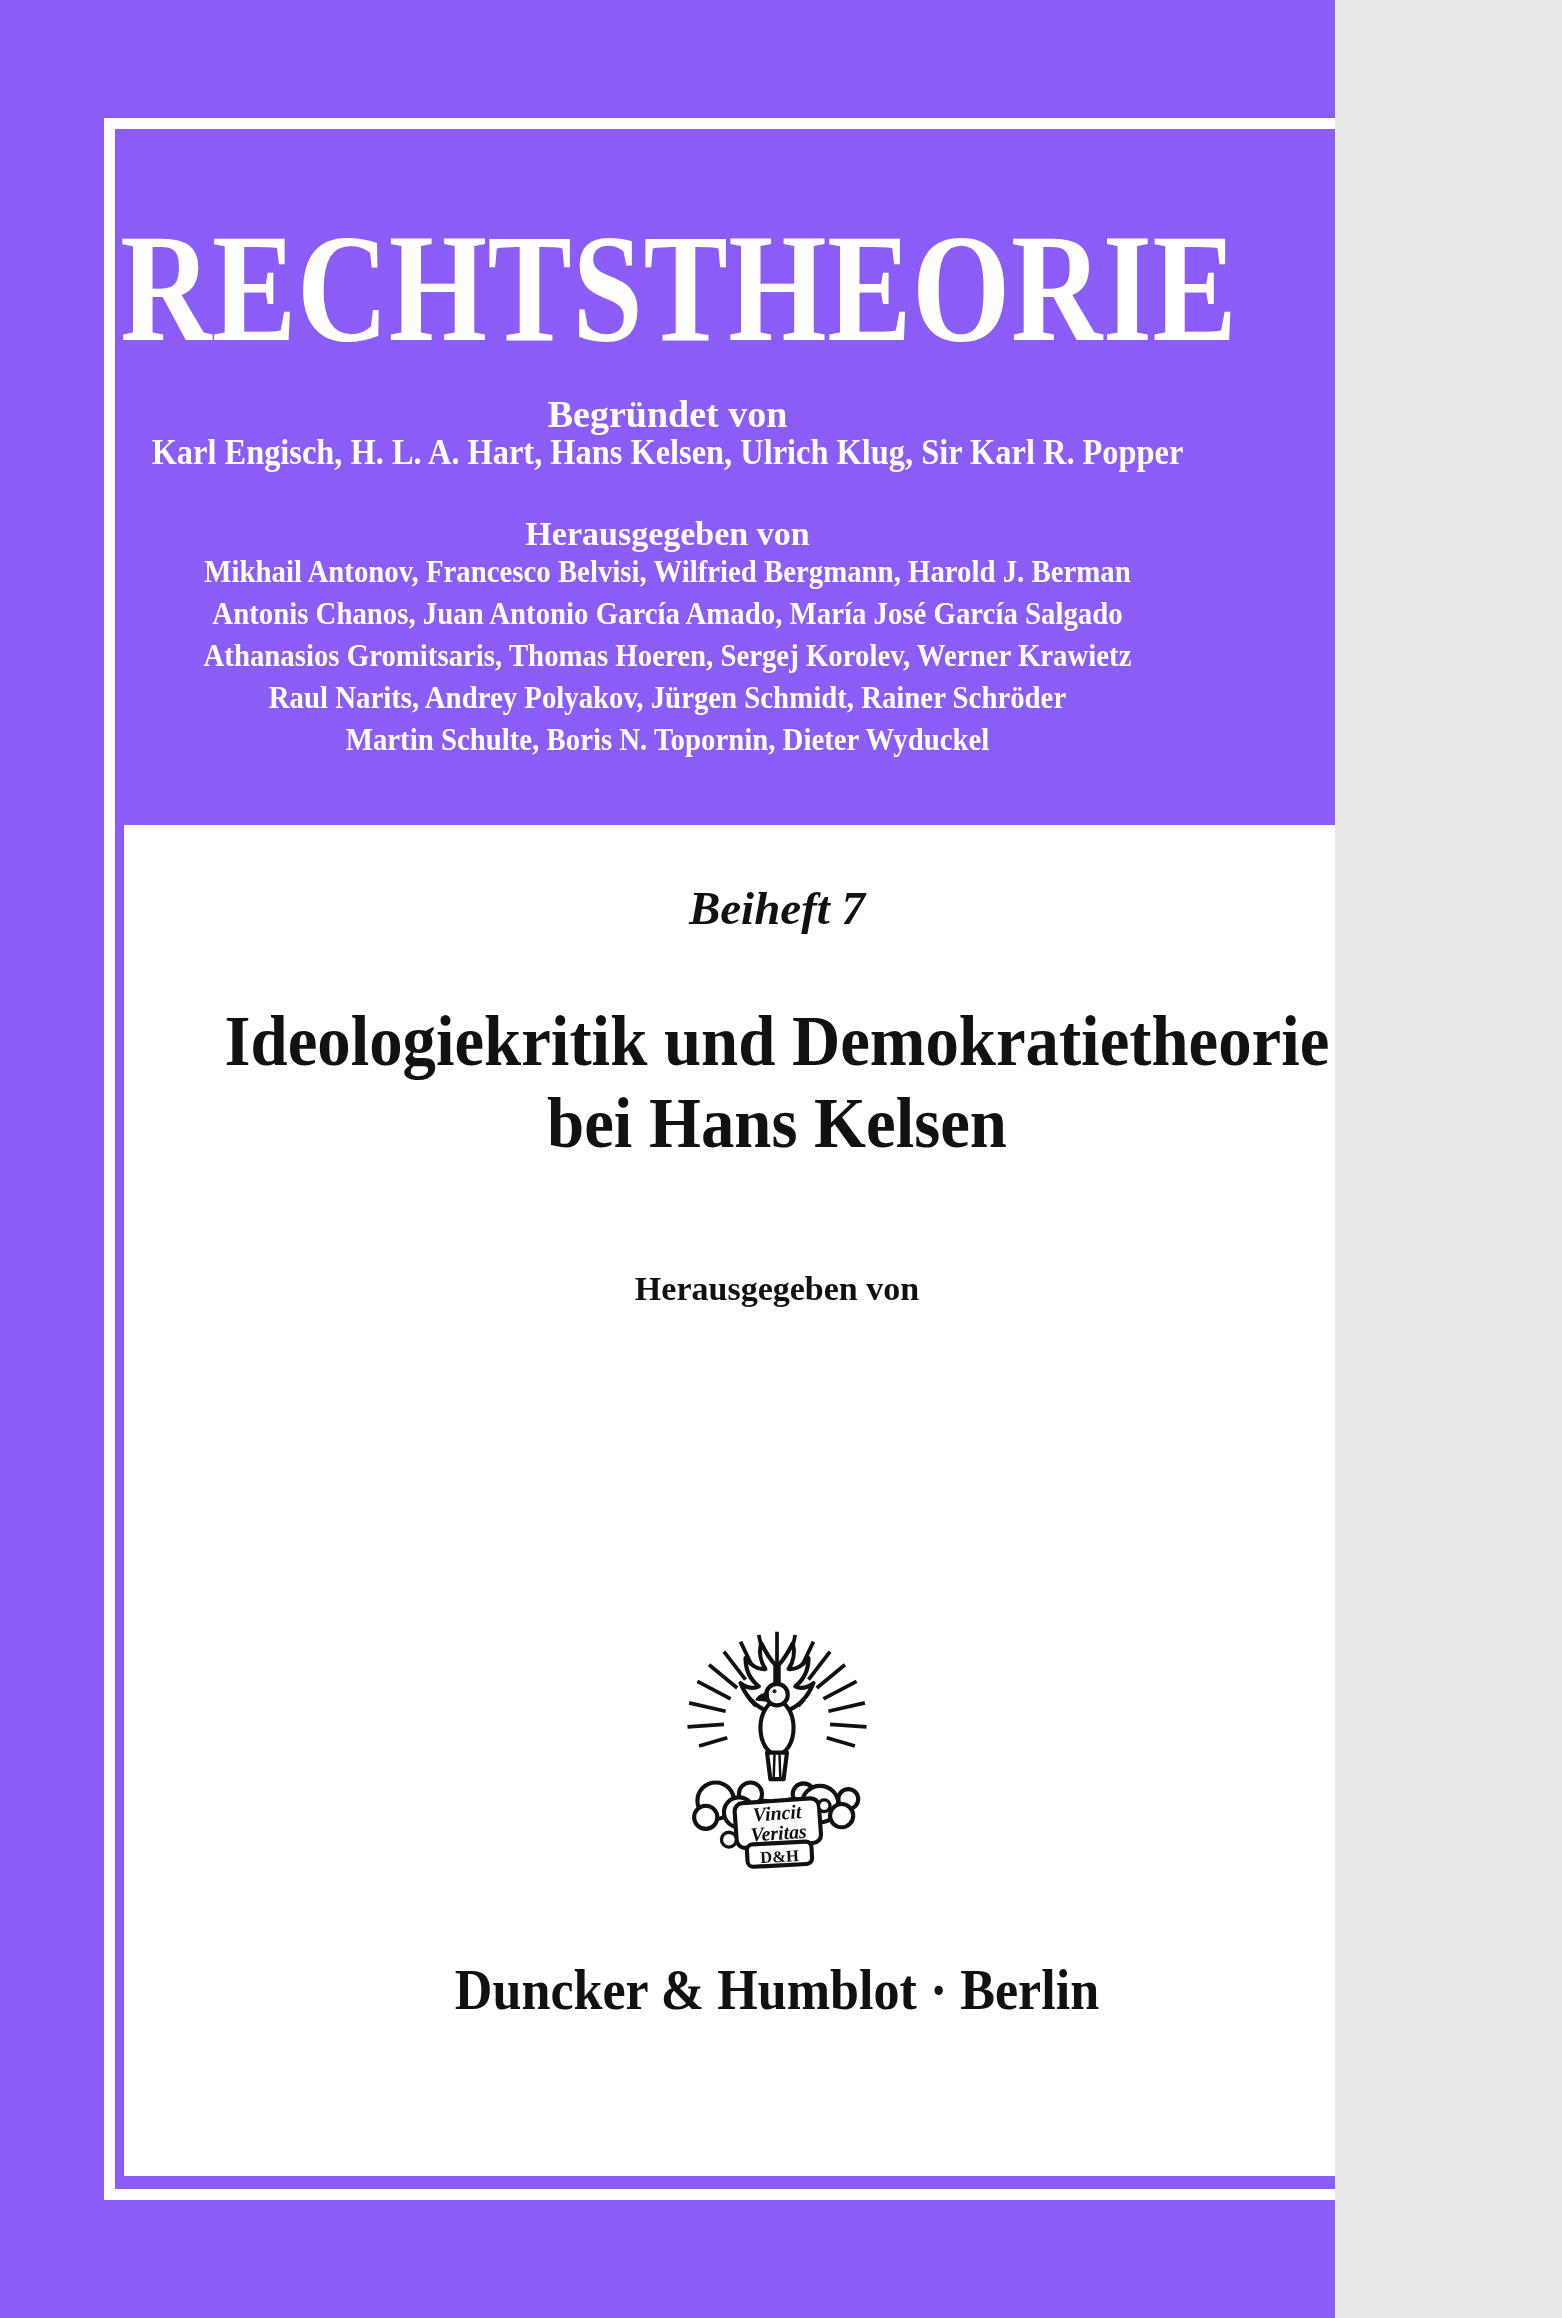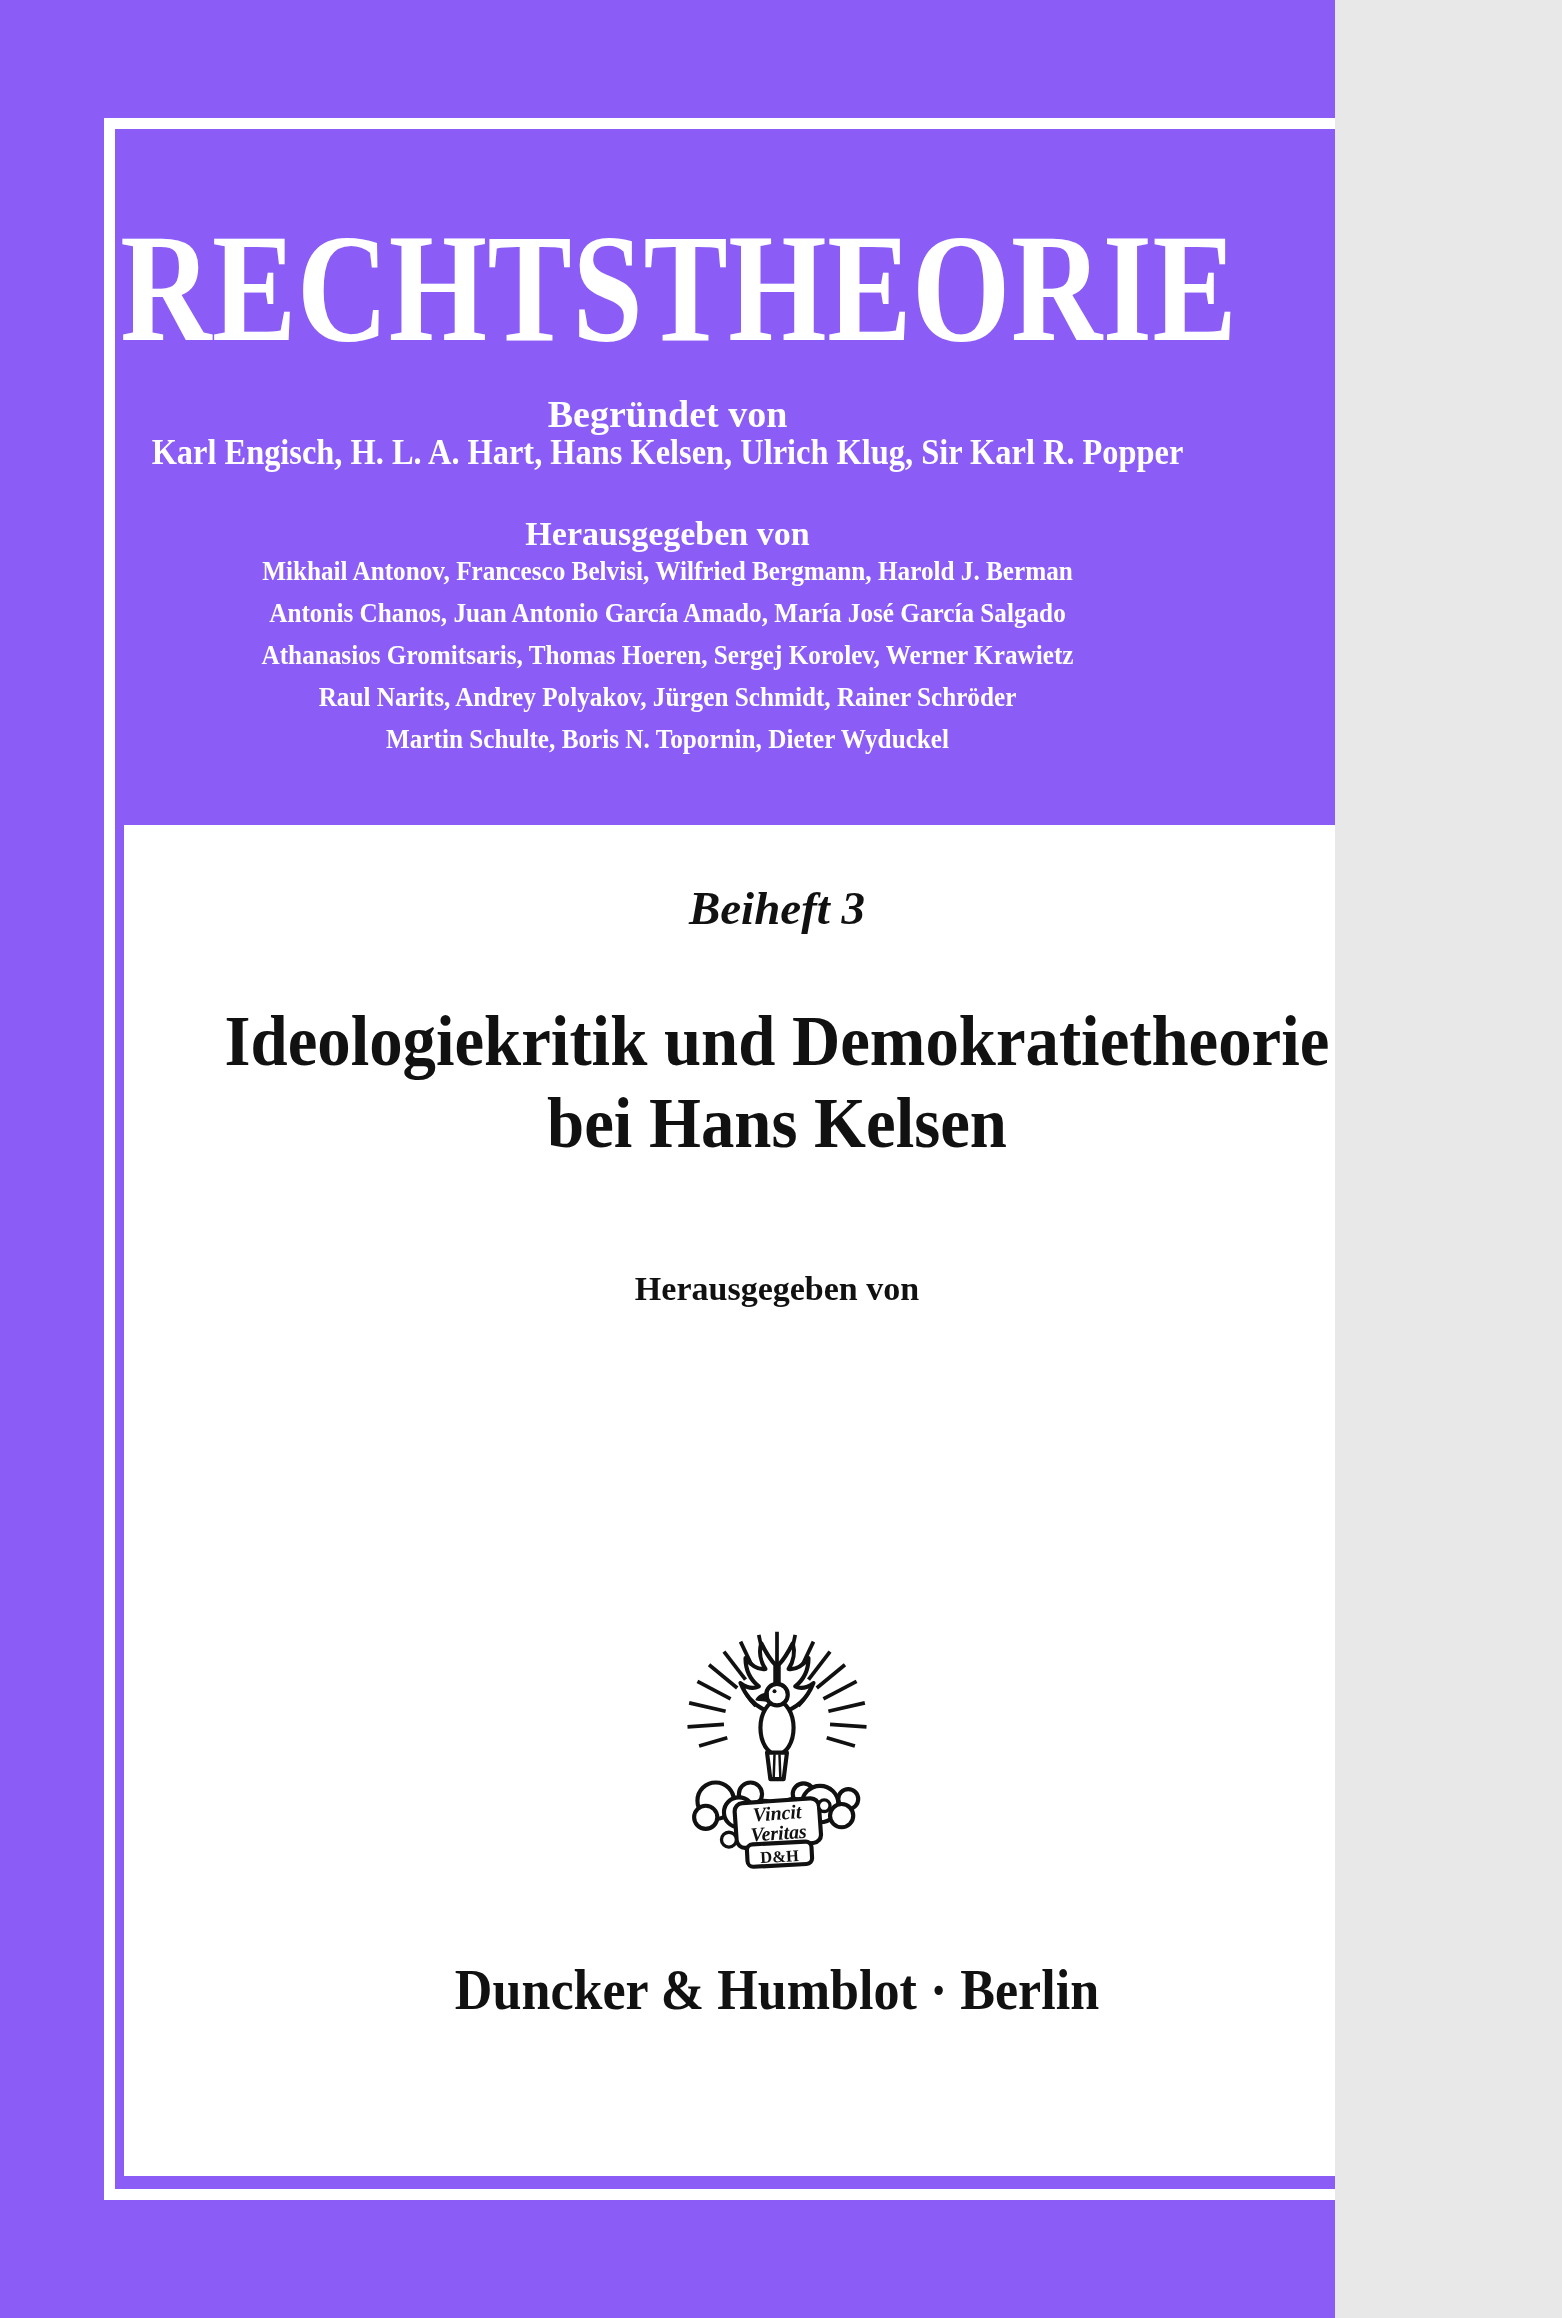--- a/index.html
+++ b/index.html
@@ -17,21 +17,21 @@
   }
   
   .blue-text{position:absolute;left:0;width:100%;text-align:center;color:#ffffff;font-weight:bold;}
   .journal-title{
     top:211px;font-size:154px;line-height:1;letter-spacing:0.8px;
     transform:scaleX(0.82);transform-origin:center;white-space:nowrap;
   }
   .founded-label{top:392px;font-size:38px;}
   .founded-names{top:431px;font-size:36px;transform:scaleX(0.9);transform-origin:center;white-space:nowrap;}
   .series-ed-label{top:515px;font-size:34px;}
-  .series-ed-lines{top:550px;font-size:28px;line-height:42px;}
+  .series-ed-lines{top:550px;font-size:32px;line-height:42px;}
   .series-ed-lines div{transform:scaleX(0.9);transform-origin:center;white-space:nowrap;}
   
   .panel{
     position:absolute;left:124px;top:825px;width:1306px;height:1351px;
     background:#ffffff;color:#111111;
   }
   .panel-text{position:absolute;left:0;width:100%;text-align:center;font-weight:bold;}
   .issue{top:56px;font-size:47px;font-style:italic;}
   .book-title{top:175px;font-size:71px;line-height:82px;}
   .book-title div{transform:scaleX(0.94);transform-origin:center;white-space:nowrap;}
@@ -56,21 +56,21 @@
   <div class="blue-text series-ed-lines">
     <div>Mikhail Antonov, Francesco Belvisi, Wilfried Bergmann, Harold J. Berman</div>
     <div>Antonis Chanos, Juan Antonio García Amado, María José García Salgado</div>
     <div>Athanasios Gromitsaris, Thomas Hoeren, Sergej Korolev, Werner Krawietz</div>
     <div>Raul Narits, Andrey Polyakov, Jürgen Schmidt, Rainer Schröder</div>
     <div>Martin Schulte, Boris N. Topornin, Dieter Wyduckel</div>
   </div>
 
   <div class="panel">
 
-    <div class="panel-text issue">Beiheft 3</div>
+    <div class="panel-text issue">Beiheft 7</div>
 
     <div class="panel-text book-title">
       <div>Ideologiekritik und Demokratietheorie</div>
       <div>bei Hans Kelsen</div>
     </div>
 
     <div class="panel-text vol-ed-label">Herausgegeben von</div>
 
     <svg class="emblem" width="199" height="242" viewBox="0 0 240 292" aria-hidden="true">
       <g stroke="#111111" stroke-width="4.5">

